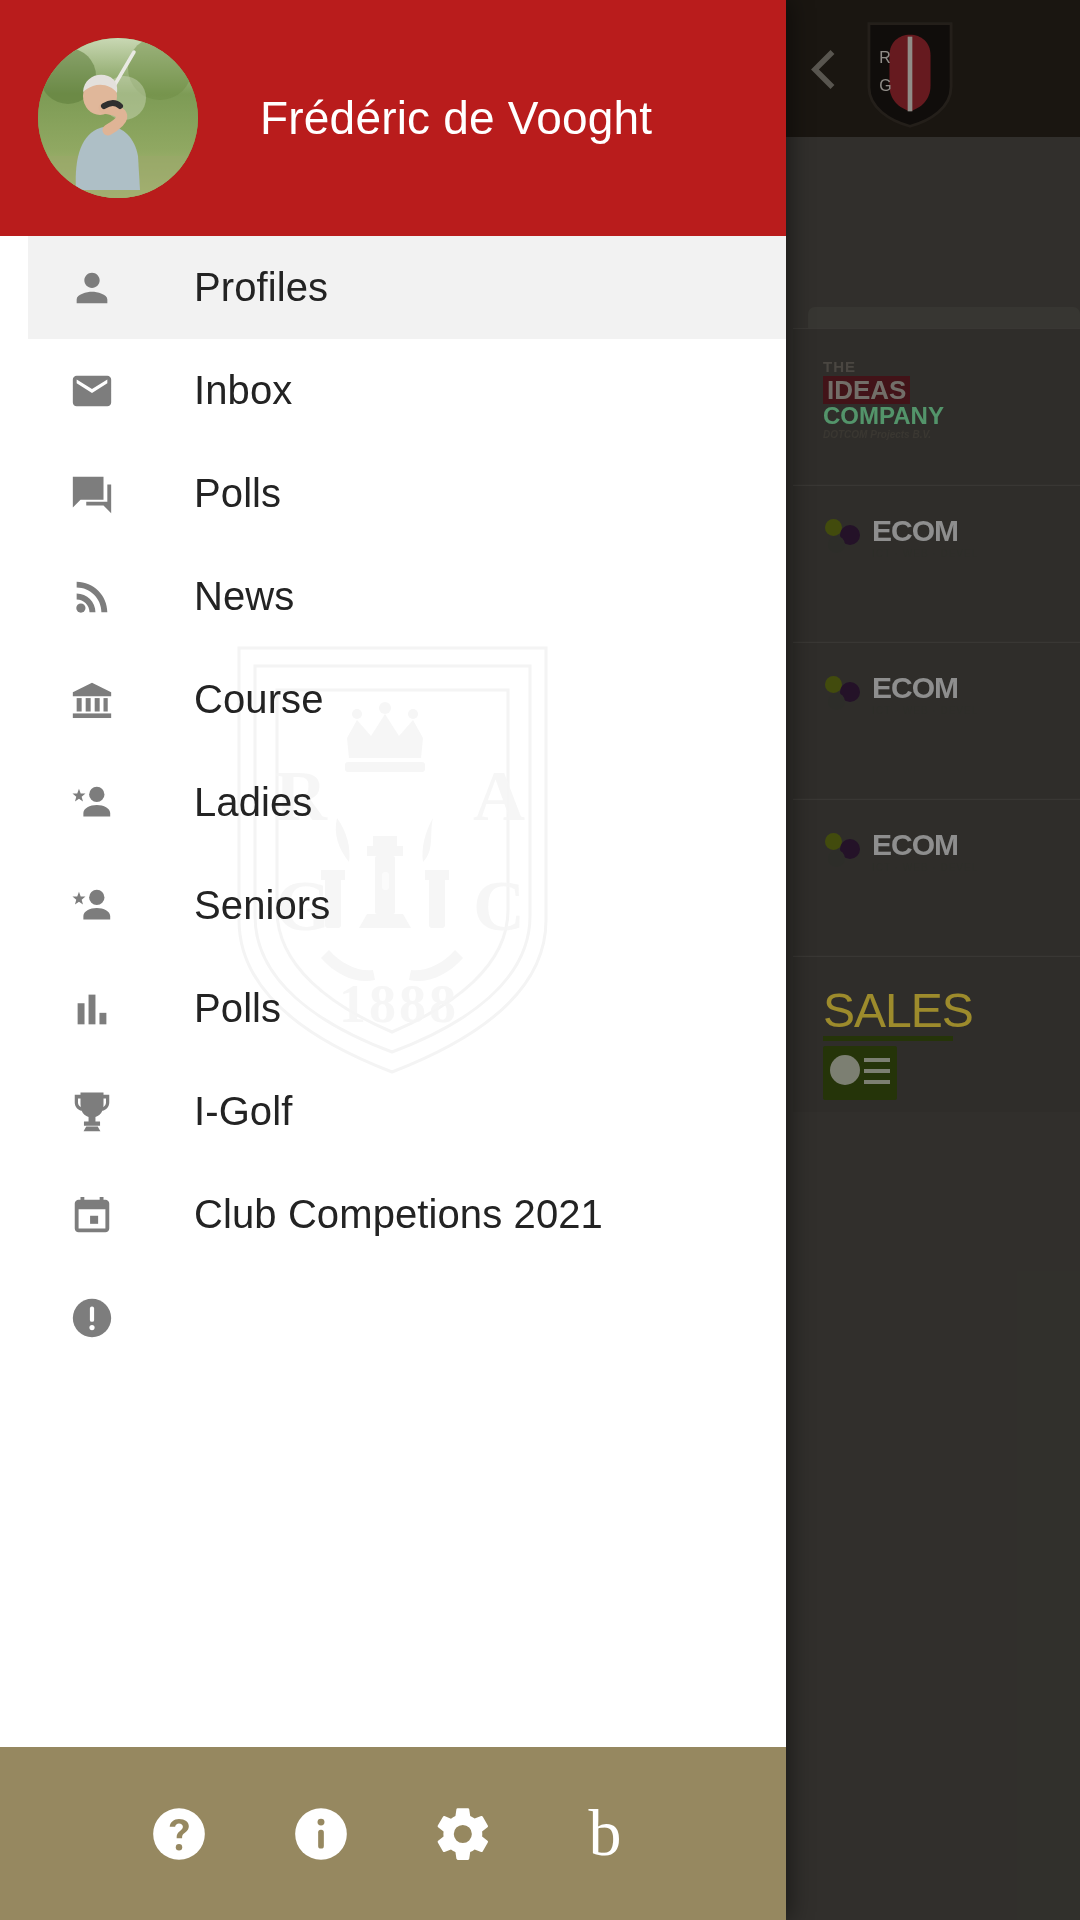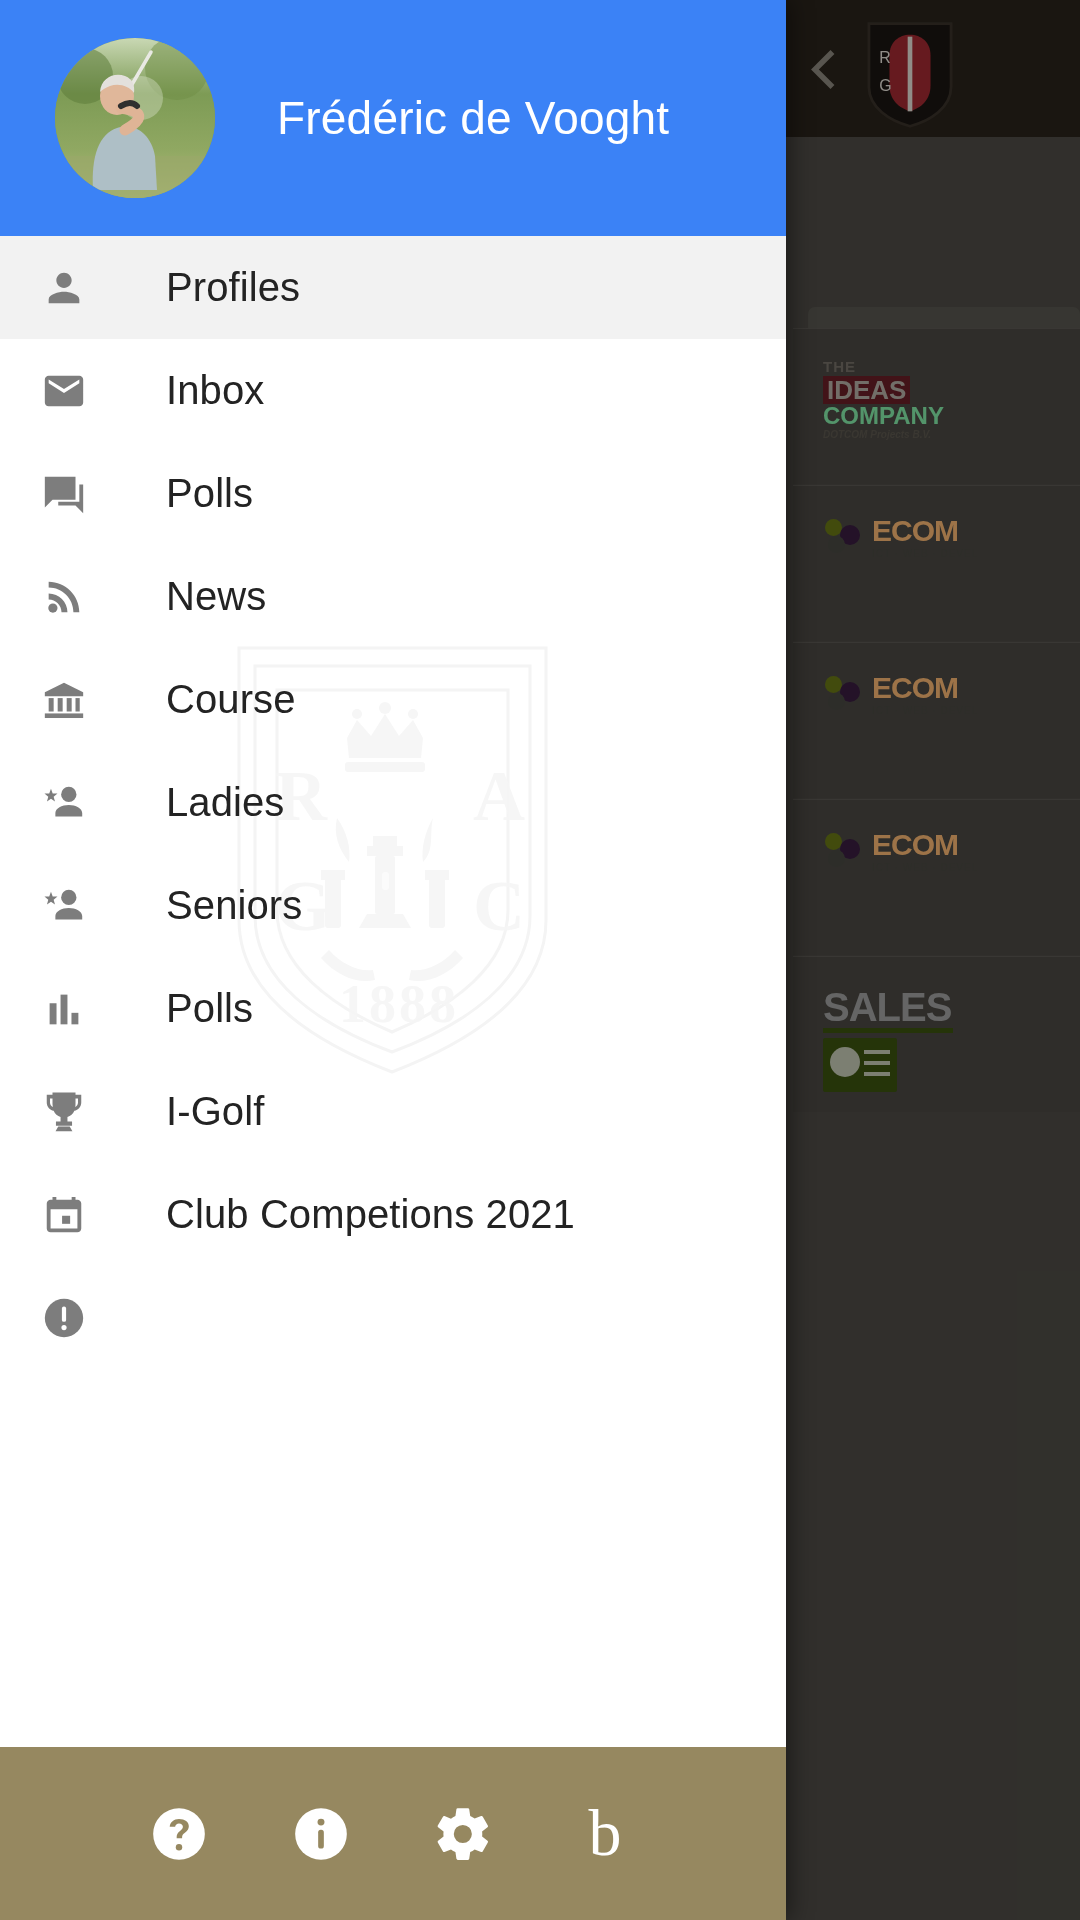--- a/index.html
+++ b/index.html
@@ -55,25 +55,25 @@
   .ideas-company { font-size:24px; color:#86efac; letter-spacing:0px; font-weight:bold; }
   .ideas-sub { font-size:10px; color:#5e5950; font-style:italic; font-weight:bold; margin-top:2px; }
   
   .ecom-wrap { display:flex; align-items:center; gap:7px; }
   .ecom-dots { position:relative; width:42px; height:42px; }
   .ecom-dots i { position:absolute; border-radius:50%; display:block; }
   .ecom-d1 { width:17px; height:17px; background:#6b7a16; left:2px; top:2px; }
   .ecom-d2 { width:20px; height:20px; background:#3a1d42; left:17px; top:8px; }
   .ecom-d3 { width:17px; height:17px; background:#4a4a43; left:5px; top:19px; }
   .ecom-txt { line-height:1; }
-  .ecom-name { font-size:30px; font-weight:bold; color:#fdba74; letter-spacing:-1px; }
+  .ecom-name { font-size:30px; font-weight:bold; color:#e5e5e5; letter-spacing:-1px; }
   .ecom-tag { font-size:10px; color:#4b4a43; letter-spacing:1px; margin-top:3px; }
   
   .sales-wrap { line-height:1; }
-  .sales-name { font-size:40px; font-weight:bold; color:#a3a3a3; letter-spacing:-1px; }
+  .sales-name { font-size:48px; font-weight:normal; color:#fde047; letter-spacing:-1px; }
   .sales-bar { height:5px; background:#3c5410; width:130px; margin-top:1px; }
   .sales-pie { margin-top:5px; width:74px; height:54px; background:#3c5410; position:relative; border-radius:2px; }
   .sales-pie::before {
     content:""; position:absolute; left:7px; top:9px; width:30px; height:30px;
     border-radius:50%; background:#c8cdb8;
   }
   .sales-pie i {
     position:absolute; right:7px; display:block; height:4px; background:#c8cdb8; width:26px;
   }
 
@@ -85,22 +85,22 @@
   
   #drawer {
     position:absolute; left:0; top:0; width:786px; height:1920px;
     background:#ffffff;
     display:flex; flex-direction:column;
     box-shadow:4px 0 22px rgba(0,0,0,0.45);
   }
 
   
   #drawer-header {
-    height:236px; background:#3b82f6; flex:0 0 236px;
-    display:flex; align-items:center; padding-left:55px;
+    height:236px; background:#b91c1c; flex:0 0 236px;
+    display:flex; align-items:center; padding-left:38px;
     position:relative;
   }
   #avatar {
     width:160px; height:160px; border-radius:50%;
     overflow:hidden; flex:0 0 160px;
     position:relative; background:#7f9a52;
   }
   #avatar svg { width:100%; height:100%; display:block; }
   #profile-name {
     margin-left:62px; color:#ffffff;
@@ -115,20 +115,21 @@
   }
   #watermark {
     position:absolute; left:225px; top:404px;
     width:335px; height:440px; opacity:1; pointer-events:none;
   }
   #watermark svg { width:100%; height:100%; }
   .menu-item {
     position:relative; z-index:2;
     height:103px; display:flex; align-items:center;
     padding-left:40px;
+    margin-left:28px;
   }
   .menu-item.selected { background:#f2f2f2; }
   .menu-icon {
     width:48px; height:48px; flex:0 0 48px;
     display:flex; align-items:center; justify-content:center;
   }
   .menu-icon svg { width:46px; height:46px; fill:#7d7d7d; }
   .menu-label {
     margin-left:78px; font-size:40px; color:#232323;
     white-space:nowrap; letter-spacing:0.1px;

